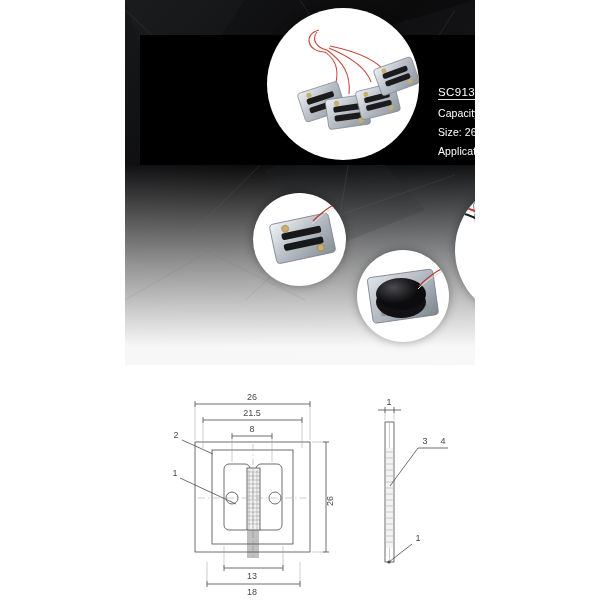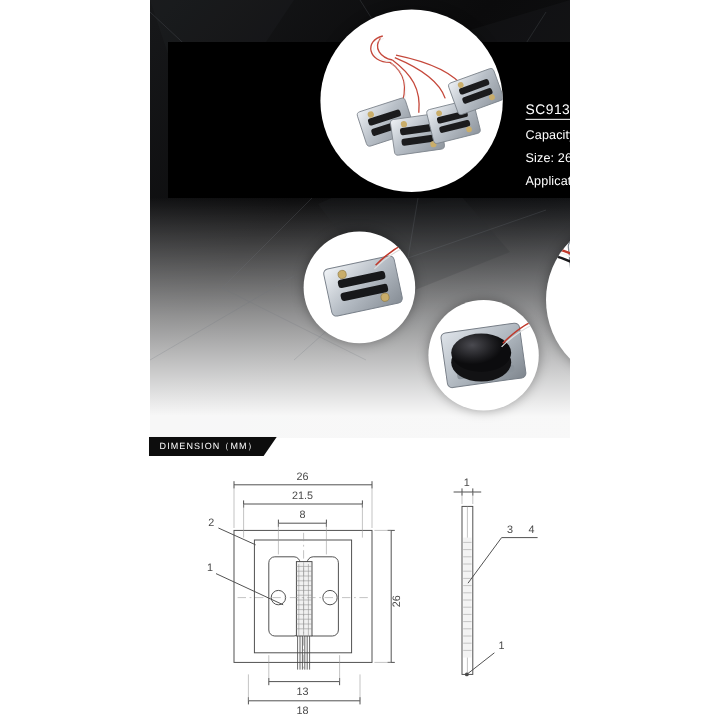--- a/index.html
+++ b/index.html
@@ -200,21 +200,20 @@
     </div>
 
     <div class="specs">
       <div class="model">SC913A</div>
       <div class="row">Capacity: 3kg</div>
       <div class="row">Size: 26x26x1 mm</div>
       <div class="row">Application: Kitchen scale</div>
     </div>
   </div>
 
-  <div class="dimbar">DIMENSION（MM）</div>
 
   <svg class="draw" viewBox="0 0 600 214">
     <g stroke="#4a4a4a" fill="none" stroke-width=".8">
 
       <g>
 
         <rect x="195" y="56" width="115" height="110" stroke="#4a4a4a"></rect>
 
         <path d="M212 56 v8 h-17" stroke="none"></path>
         <rect x="212" y="64" width="81" height="94" stroke="#4a4a4a"></rect>

